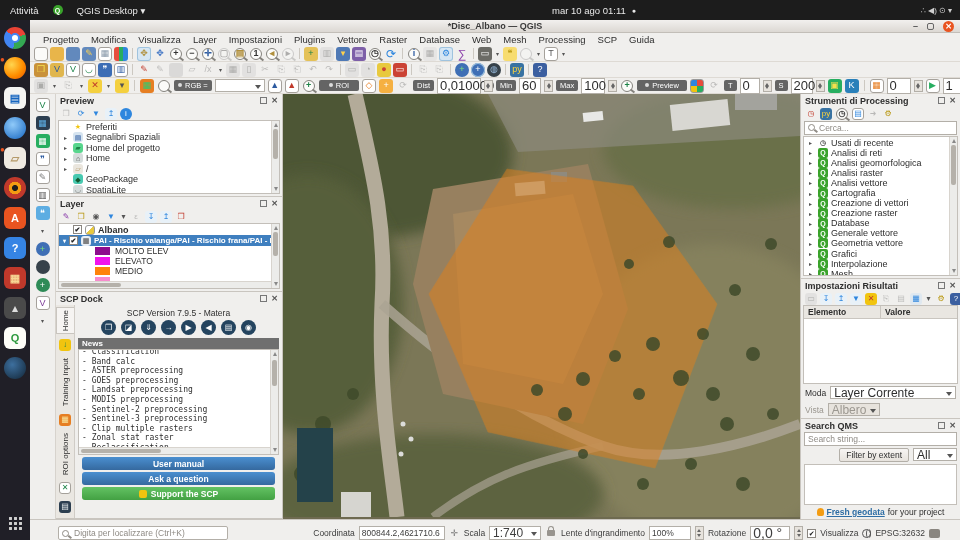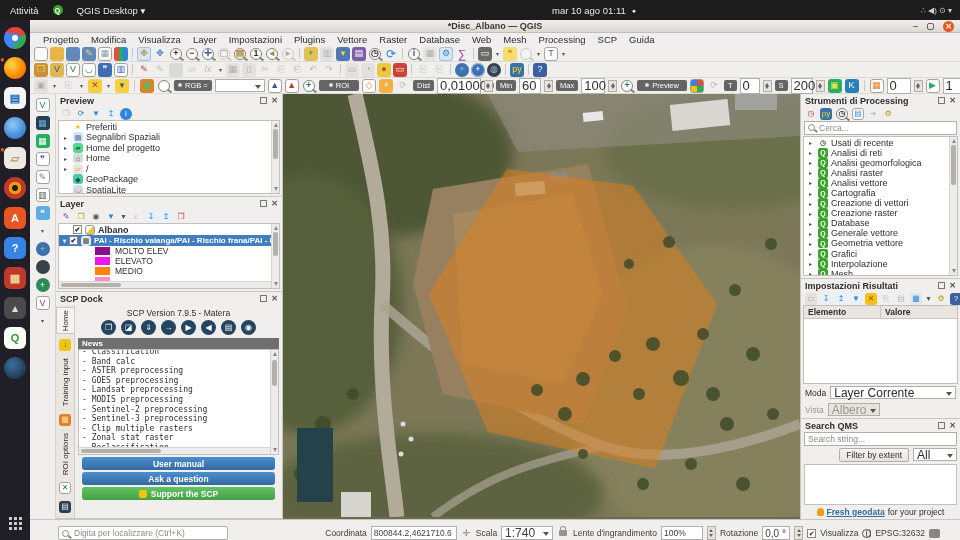--- a/index.html
+++ b/index.html
@@ -883,21 +883,21 @@
     <span>Coordinata</span>
     <span class="fld" style="width:86px;height:14px;font-size:8.5px">800844.2,4621710.6</span>
     <span class="icon" style="width:11px;height:11px;color:#777">✛</span>
     <span>Scala</span>
     <span class="cbx" style="width:52px;height:14px">1:740</span>
     <span class="lock"></span>
     <span>Lente d'ingrandimento</span>
     <span class="fld" style="width:42px;height:14px;font-size:8.5px">100%</span>
       <span class="spin" style="height:14px"></span>
     <span>Rotazione</span>
-    <span class="fld" style="width:28px;height:14px;font-size:10px">0,0 °</span>
+    <span class="fld" style="width:40px;height:14px;font-size:14px">0,0 °</span>
       <span class="spin" style="height:14px"></span>
     <span class="cb on"></span>
     <span>Visualizza</span>
     <span class="globeicon"></span>
     <span>EPSG:32632</span>
     <span class="msgicon"></span>
   </div>
 </div>
 
 </body></html>

